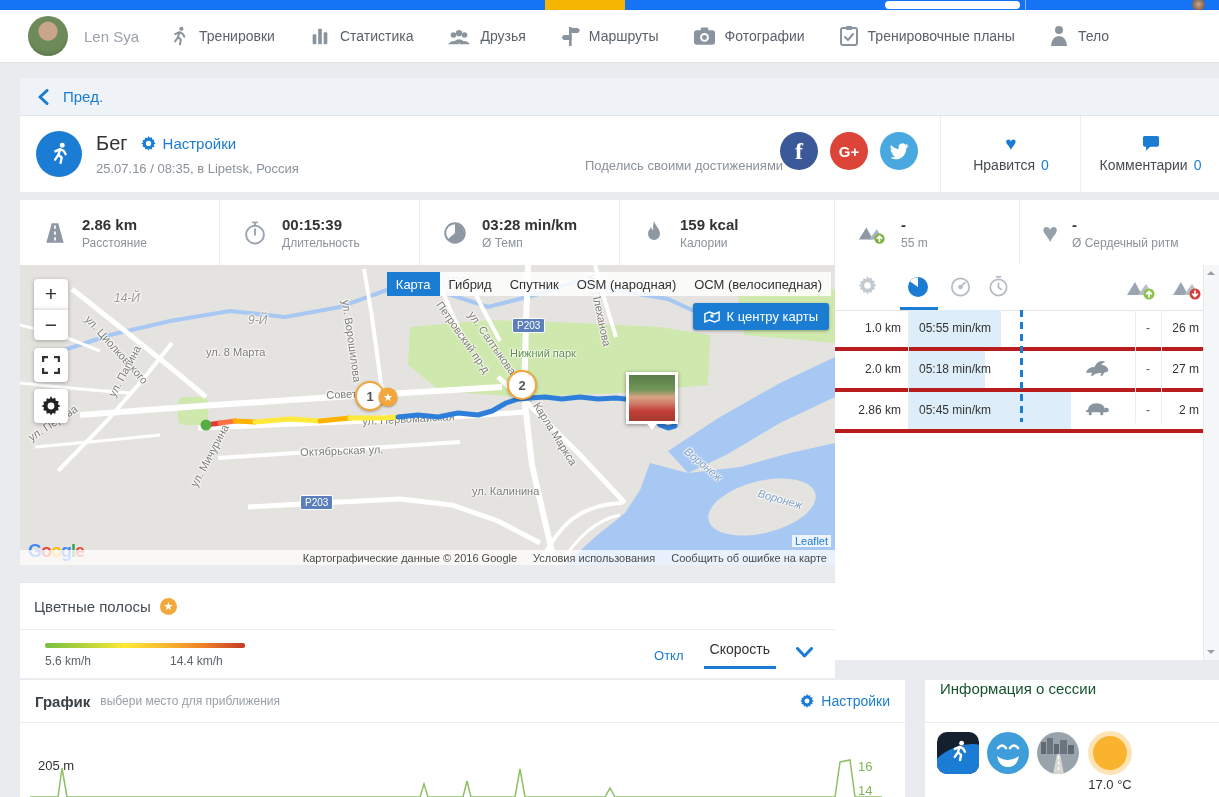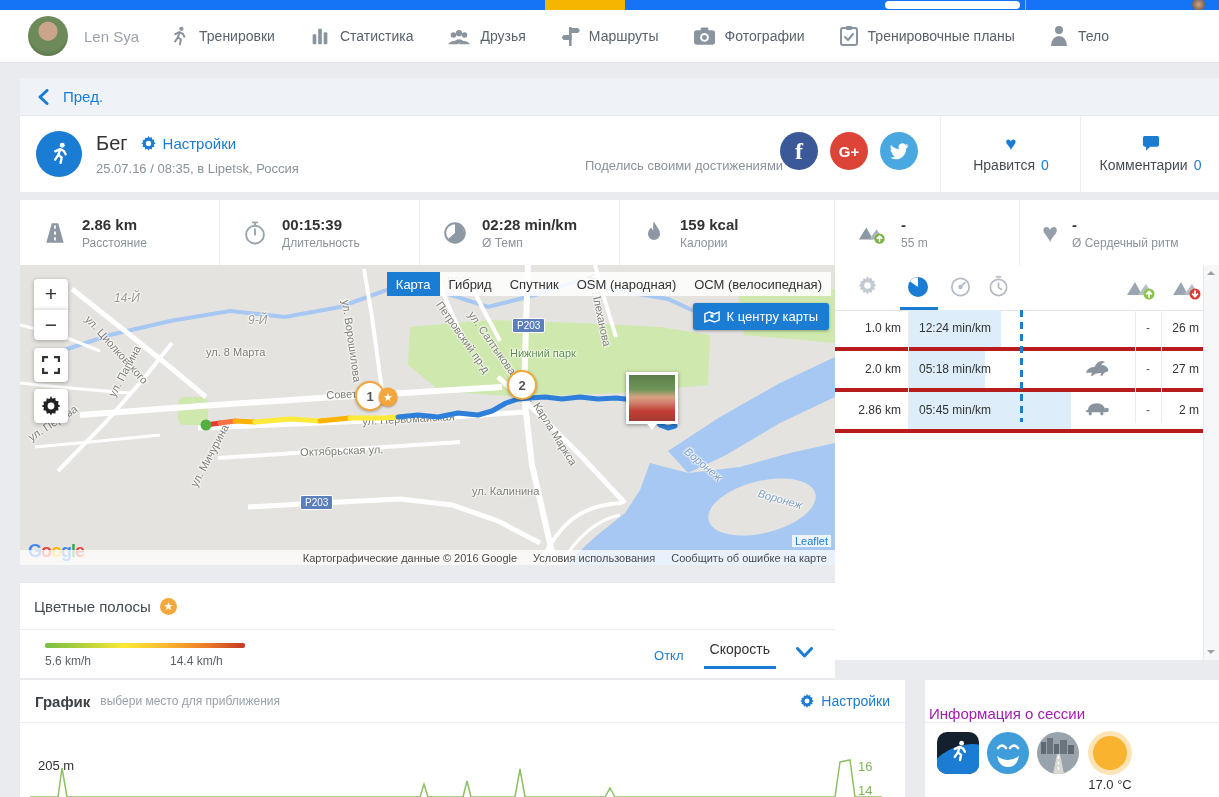--- a/index.html
+++ b/index.html
@@ -103,22 +103,22 @@
             background:repeating-linear-gradient(#1a7cd2 0 7px,transparent 7px 12px);}
   #lscroll{position:absolute;right:0;top:0;width:15px;height:395px;background:#f6f7f8;border-left:1px solid #e8e8e8;}
   .scrollarrow{position:absolute;left:3px;width:0;height:0;border:4.5px solid transparent;}
   
   #gpanel{left:20px;top:680px;width:885px;height:117px;background:#fff;}
   #gpanel .hd{height:42px;border-bottom:1px solid #ececec;display:flex;align-items:center;padding:0 15px;gap:10px;}
   #gpanel .hd .t{font-size:15px;color:#3c4248;font-weight:bold;}
   #gpanel .hd .hint{font-size:12px;color:#98a0a8;}
   #gpanel .hd .right{margin-left:auto;display:flex;align-items:center;gap:6px;color:#1a7cd2;font-size:14px;cursor:pointer;}
   #spanel{left:925px;top:680px;width:294px;height:117px;background:#fff;}
-  #spanel .hd{height:42px;border-bottom:1px solid #ececec;display:flex;align-items:flex-end;padding:0 4px;
-              font-size:15px;color:#a21caf;}
+  #spanel .hd{height:42px;border-bottom:1px solid #ececec;display:flex;align-items:flex-start;padding:0 15px;
+              font-size:15px;color:#14532d;}
   .sicon{position:absolute;top:52px;width:42px;height:42px;border-radius:50%;}
   #glabel-left{left:18px;top:36px;font-size:13px;color:#333;}
   .graxis{font-size:13px;color:#7fb558;position:absolute;left:838px;}
 </style>
 </head>
 <body>
 
 <div class="canvas">
 
   <div class="abs" id="strip">
@@ -292,21 +292,21 @@
         </div>
     </div>
     <div class="stat" style="width:200px;">
       <span>
           <svg width="26" height="26" viewBox="0 0 24 24">
             <circle cx="12" cy="12" r="9" fill="none" stroke="#8d98a3" stroke-width="1.8"></circle>
             <path d="M12 12 L12 3.5 A8.5 8.5 0 0 1 20.5 12 A8.5 8.5 0 0 1 5.5 17.5 Z" fill="#8d98a3"></path>
           </svg>
         </span>
       <div>
-          <div class="v">02:28 min/km</div>
+          <div class="v">03:28 min/km</div>
           <div class="l">Ø Темп</div>
         </div>
     </div>
     <div class="stat" style="width:215px;">
       <span>
           <svg width="24" height="26" viewBox="0 0 24 26">
             <path d="M12 1 C13.2 6 18 8.5 18 14 A6 6 0 0 1 6 14 C6 10.5 8 9 9.2 7.2 C9.8 9.6 11.4 10.2 11.4 10.2 C10.6 6.2 11.4 3.2 12 1 Z" fill="#8d98a3"></path>
           </svg>
         </span>
       <div>
@@ -516,21 +516,21 @@
             <circle cx="24" cy="19" r="5.5" fill="#d43f3a"></circle>
             <path d="M24 16 V21.5 M21.6 19.2 L24 21.6 L26.4 19.2" stroke="#fff" stroke-width="1.7" fill="none" stroke-linecap="round" stroke-linejoin="round"></path>
           </svg>
         </span>
       <span class="abs" style="left:65px;top:42px;width:38px;height:3px;background:#1a7cd2;"></span>
     </div>
     <div id="lrows">
       <div class="lap-row">
         <div class="pacebar" style="width: 93px;"></div>
         <span class="km">1.0 km</span>
-        <span class="pace">12:24 min/km</span>
+        <span class="pace">05:55 min/km</span>
         <span class="hr">-</span>
         <span class="desc">26 m</span>
       </div>
       <div class="lap-row">
         <div class="pacebar" style="width: 77px;"></div>
         <span class="km">2.0 km</span>
         <span class="pace">05:18 min/km</span>
         <span class="animal">
             <svg width="27" height="20" viewBox="0 0 28 20" fill="#8a949e">
               <path d="M3 15 q2 -6 9 -6 q2 -5 6 -6 q3 -1 5 1 q-3 0 -4 3 q5 0 7 4 q1 2 -1 3 l-3 1 -2 3 h-2 l1 -3 -6 1 -3 2 h-2 l1.5 -3 q-4 0 -6 0 z"></path>

